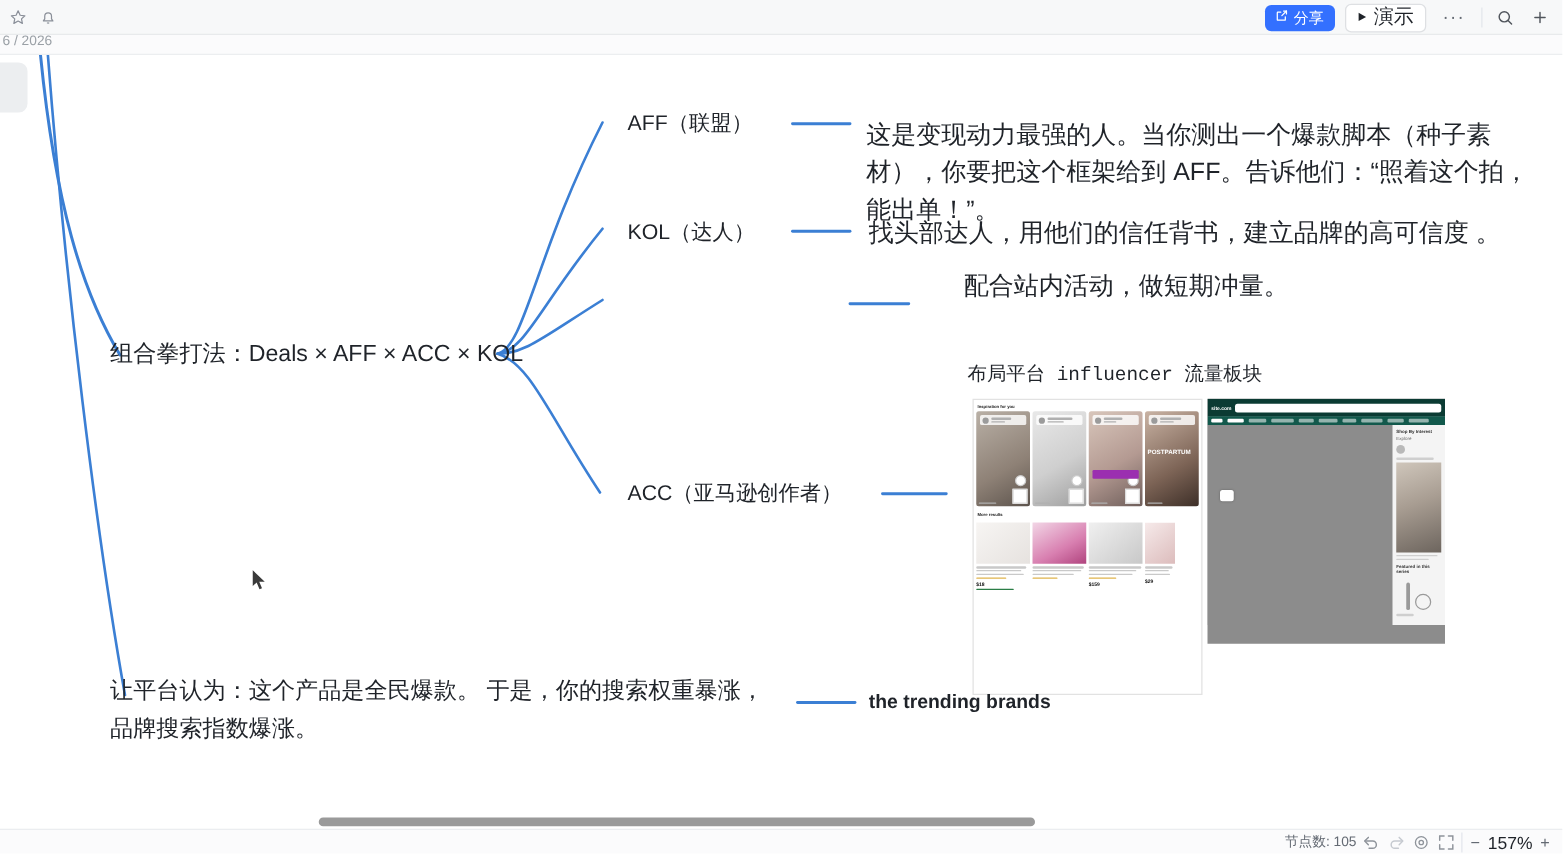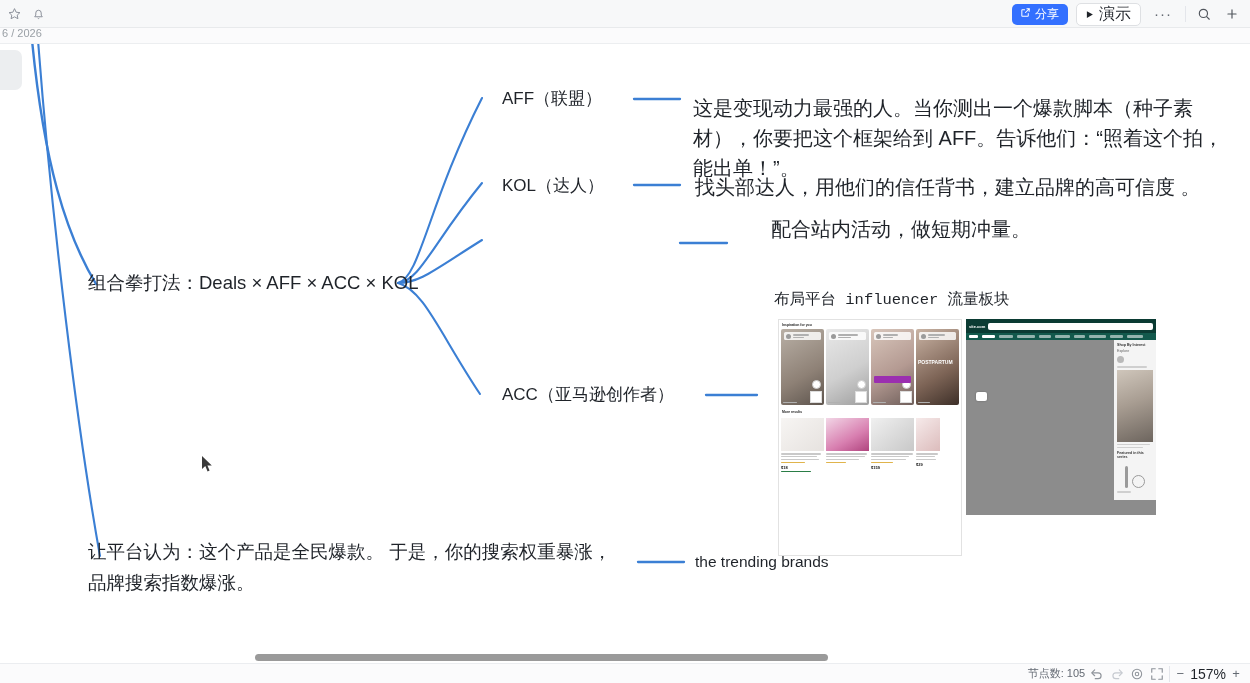--- a/index.html
+++ b/index.html
@@ -377,21 +377,21 @@
           <div class="ss-line" style="width:14px;margin-top:3px"></div>
         </div>
       </div>
     </div>
 
     <div class="node n-lvl1" style="left:88px; top:492px; line-height:31px;">
       <div>让平台认为：这个产品是全民爆款。 于是，你的搜索权重暴涨，</div>
       <div>品牌搜索指数爆涨。</div>
     </div>
 
-    <div class="node n-small" style="left:695px; top:505px;">
+    <div class="node n-small" style="left:695px; top:505px;font-weight:bold;">
       <span>the trending brands</span>
     </div>
 
     <svg class="pointer" style="left:202px; top:412px;" viewBox="0 0 12 17">
       <polygon points="0,0 0,13 3.3,10 5.6,15.4 7.6,14.5 5.4,9.4 9.8,9.4" fill="#3a3a3a"></polygon>
     </svg>
   </div>
 
   <div class="hscroll-track">
     <div class="hscroll-thumb"></div>

